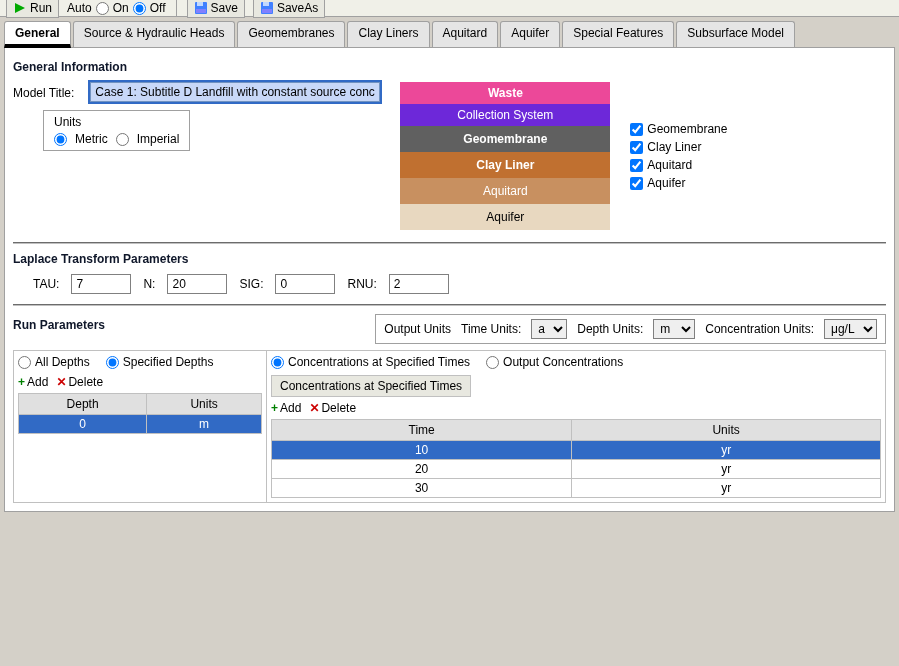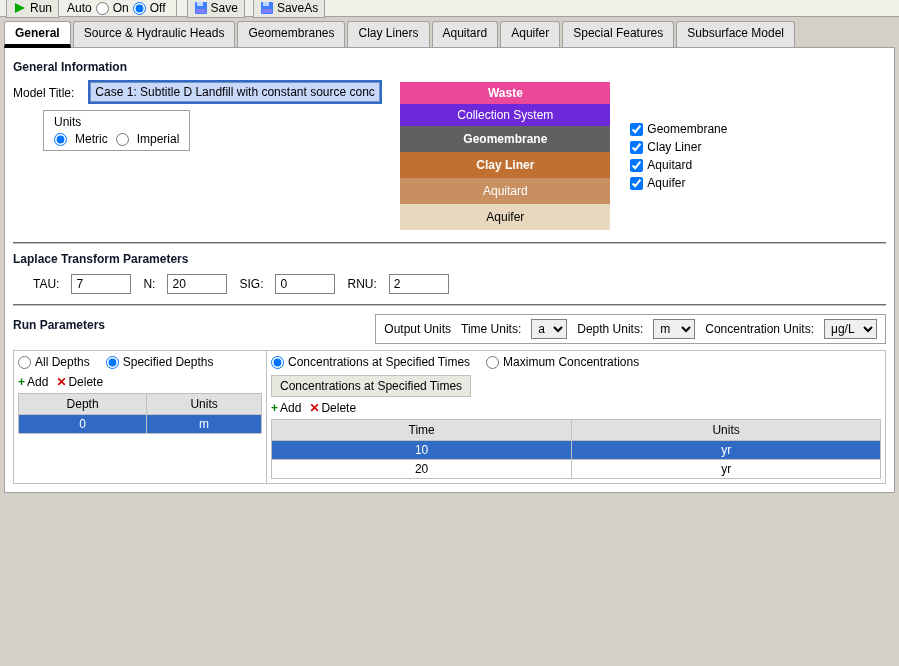--- a/index.html
+++ b/index.html
@@ -415,21 +415,21 @@
       </div>
 
       <div class="times-panel">
         <div class="radio-options">
           <label style="display:flex;align-items:center;gap:4px;">
             <input type="radio" name="conctimes" checked="" style="">
             <span>Concentrations at Specified Times</span>
           </label>
           <label style="display:flex;align-items:center;gap:4px;">
             <input type="radio" name="conctimes" style="">
-            <span>Maximum Concentrations</span>
+            <span>Output Concentrations</span>
           </label>
         </div>
 
         <div class="conc-times-label">Concentrations at Specified Times</div>
 
         <div class="btn-toolbar-row">
           <button class="btn-add">
             <span class="plus-icon">+</span>
             <span>Add</span>
           </button>
@@ -448,19 +448,23 @@
           </thead>
           <tbody>
             <tr class="selected">
               <td>10</td>
               <td>yr</td>
             </tr>
             <tr>
               <td>20</td>
               <td>yr</td>
             </tr>
+            <tr>
+              <td>30</td>
+              <td>yr</td>
+            </tr>
           </tbody>
         </table>
       </div>
     </div>
   </div>
 
 </div>
 
 </body></html>

